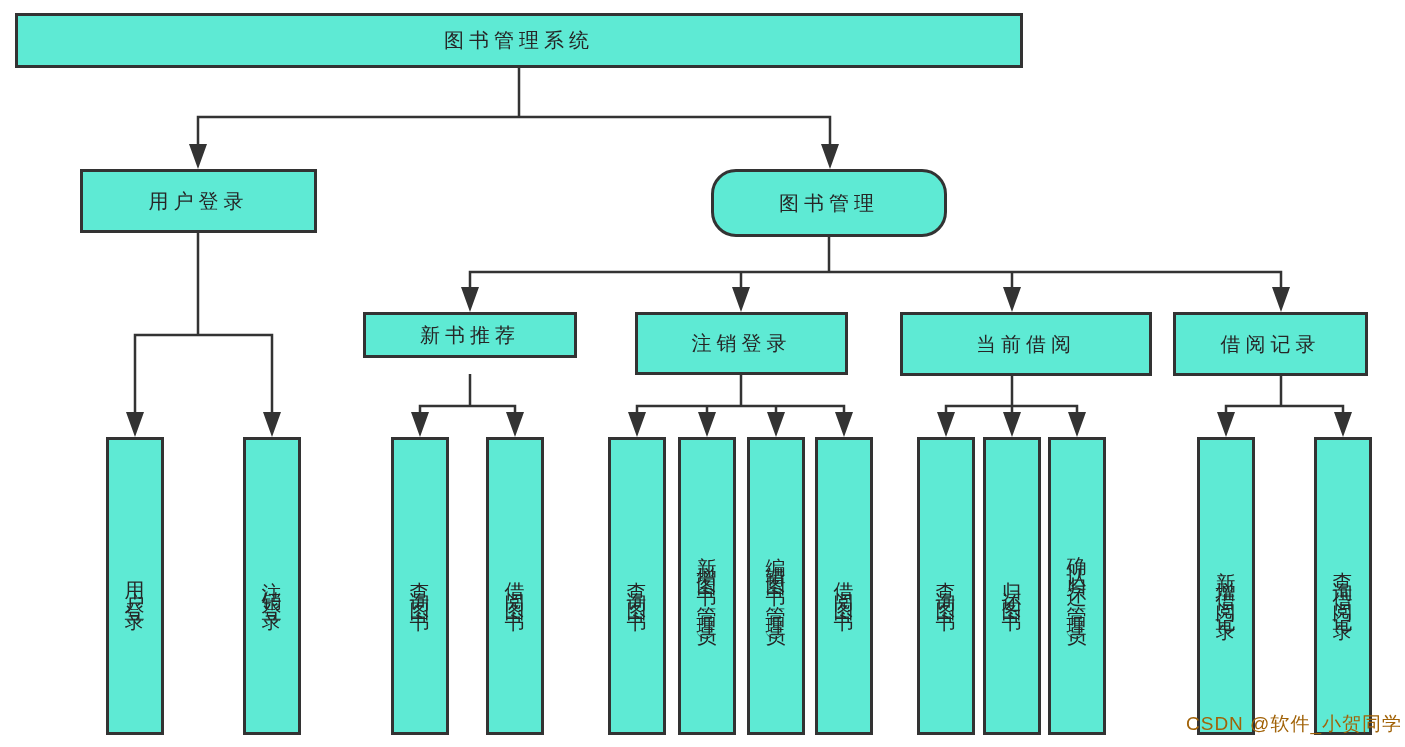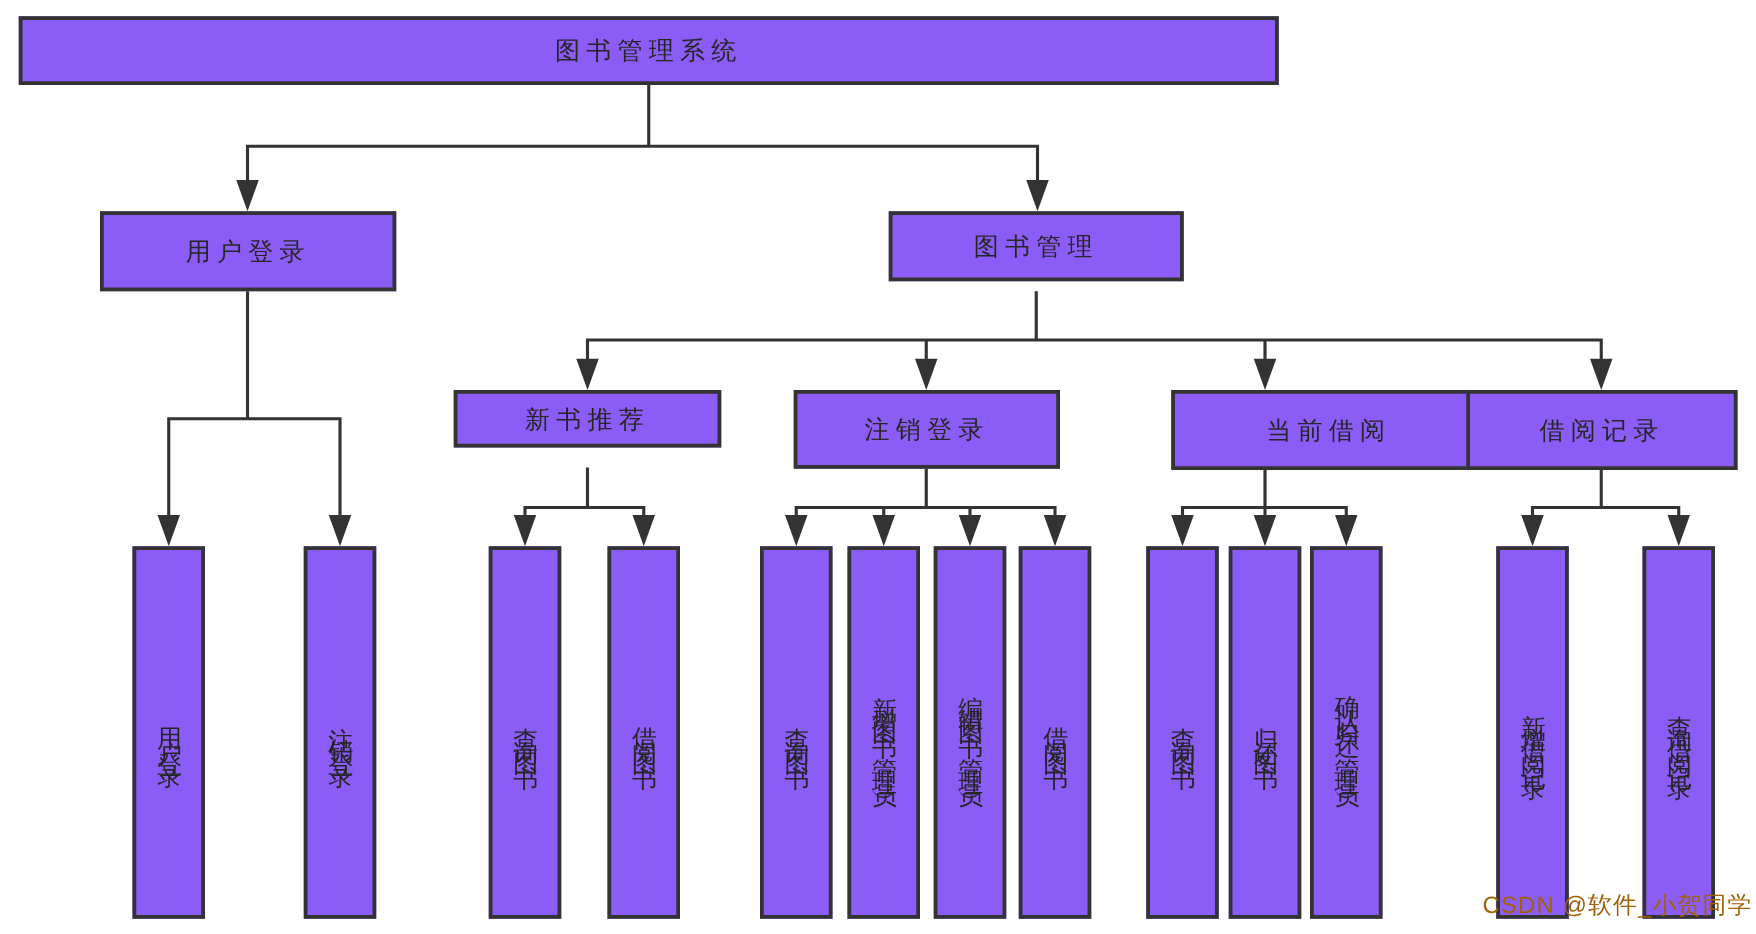--- a/index.html
+++ b/index.html
@@ -18,21 +18,21 @@
   #connectors {
     position: absolute;
     left: 0;
     top: 0;
     pointer-events: none;
   }
   .box {
     position: absolute;
     box-sizing: border-box;
     border: 3px solid #333333;
-    background: #8b5cf6;
+    background: #5eead4;
     display: flex;
     align-items: center;
     justify-content: center;
     color: #262626;
   }
   .hbox {
     font-size: 20px;
     letter-spacing: 5px;
     white-space: nowrap;
   }
@@ -77,26 +77,26 @@
          M126 412h18l-9 25z M263 412h18l-9 25z
          M411 412h18l-9 25z M506 412h18l-9 25z
          M628 412h18l-9 25z M698 412h18l-9 25z M767 412h18l-9 25z M835 412h18l-9 25z
          M937 412h18l-9 25z M1003 412h18l-9 25z M1068 412h18l-9 25z
          M1217 412h18l-9 25z M1334 412h18l-9 25z"></path>
   </svg>
 
   <div class="box hbox" style="left:15px; top:13px; width:1008px; height:55px;">图书管理系统</div>
 
   <div class="box hbox" style="left:80px; top:169px; width:237px; height:64px;">用户登录</div>
-  <div class="box hbox" style="left:711px; top:169px; width:236px; height:56px;">图书管理</div>
+  <div class="box hbox" style="left:711px; top:169px; width:236px; height:68px;border-radius:25px;">图书管理</div>
 
   <div class="box hbox" style="left:363px; top:312px; width:214px; height:46px;">新书推荐</div>
   <div class="box hbox" style="left:635px; top:312px; width:213px; height:63px;">注销登录</div>
-  <div class="box hbox" style="left:900px; top:312px; width:252px; height:64px;margin-left:37px;">当前借阅</div>
-  <div class="box hbox" style="left:1173px; top:312px; width:217px; height:64px;">借阅记录</div>
+  <div class="box hbox" style="left:900px; top:312px; width:252px; height:64px;">当前借阅</div>
+  <div class="box hbox" style="left:1173px; top:312px; width:195px; height:64px;">借阅记录</div>
 
   <div class="box vbox" style="left:106px;">
     <span class="vtext">用户登录</span>
   </div>
   <div class="box vbox" style="left:243px;">
     <span class="vtext">注销登录</span>
   </div>
 
   <div class="box vbox" style="left:391px;">
     <span class="vtext">查询图书</span>

